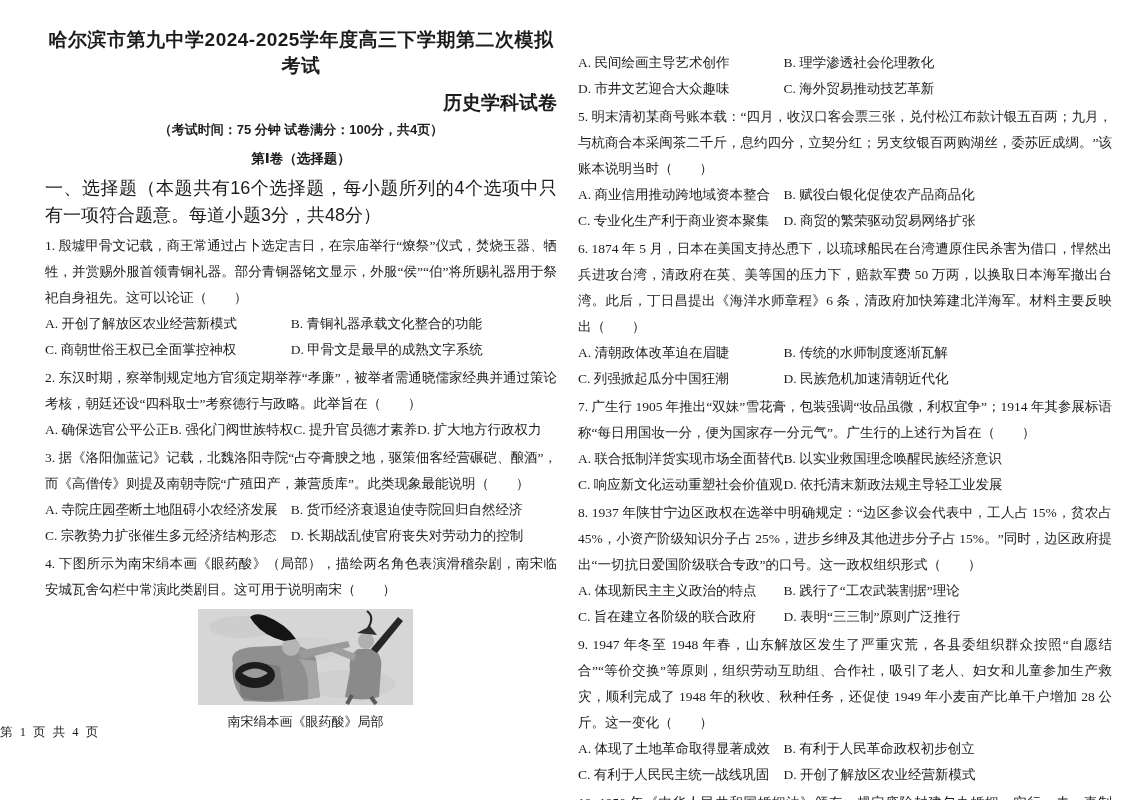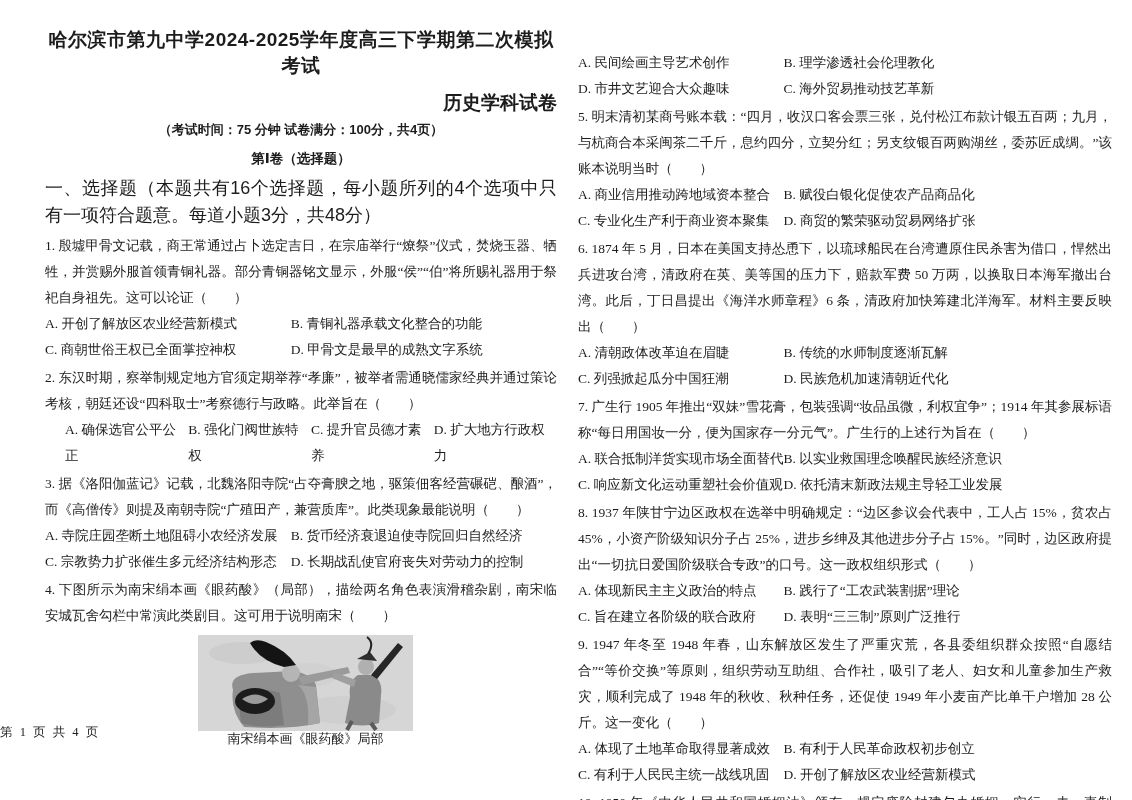--- a/index.html
+++ b/index.html
@@ -76,33 +76,32 @@
     display: grid;
     font-size: 13.5px;
     line-height: 26px;
   }
   .grid-left  { grid-template-columns: 48% 52%; }
   .grid-right { grid-template-columns: 38.5% 61.5%; }
   .opts-row {
     display: flex;
     font-size: 13.5px;
     line-height: 26px;
-    margin-left: 20px;
   }
   .fig-wrap {
     margin: 6px 0 0 153px;
     width: 215px;
     text-align: center;
   }
   .fig-wrap svg { display: block; }
   .fig-caption {
+    margin-top: 8px;
     font-size: 13px;
     line-height: 18px;
     white-space: nowrap;
-    font-family: Liberation Mono, monospace;
   }
   .page-footer {
     position: absolute;
     top: 724px;
     left: 0;
     width: 1132px;
     text-align: left;
     font-size: 12.5px;
     letter-spacing: 2px;
   }

